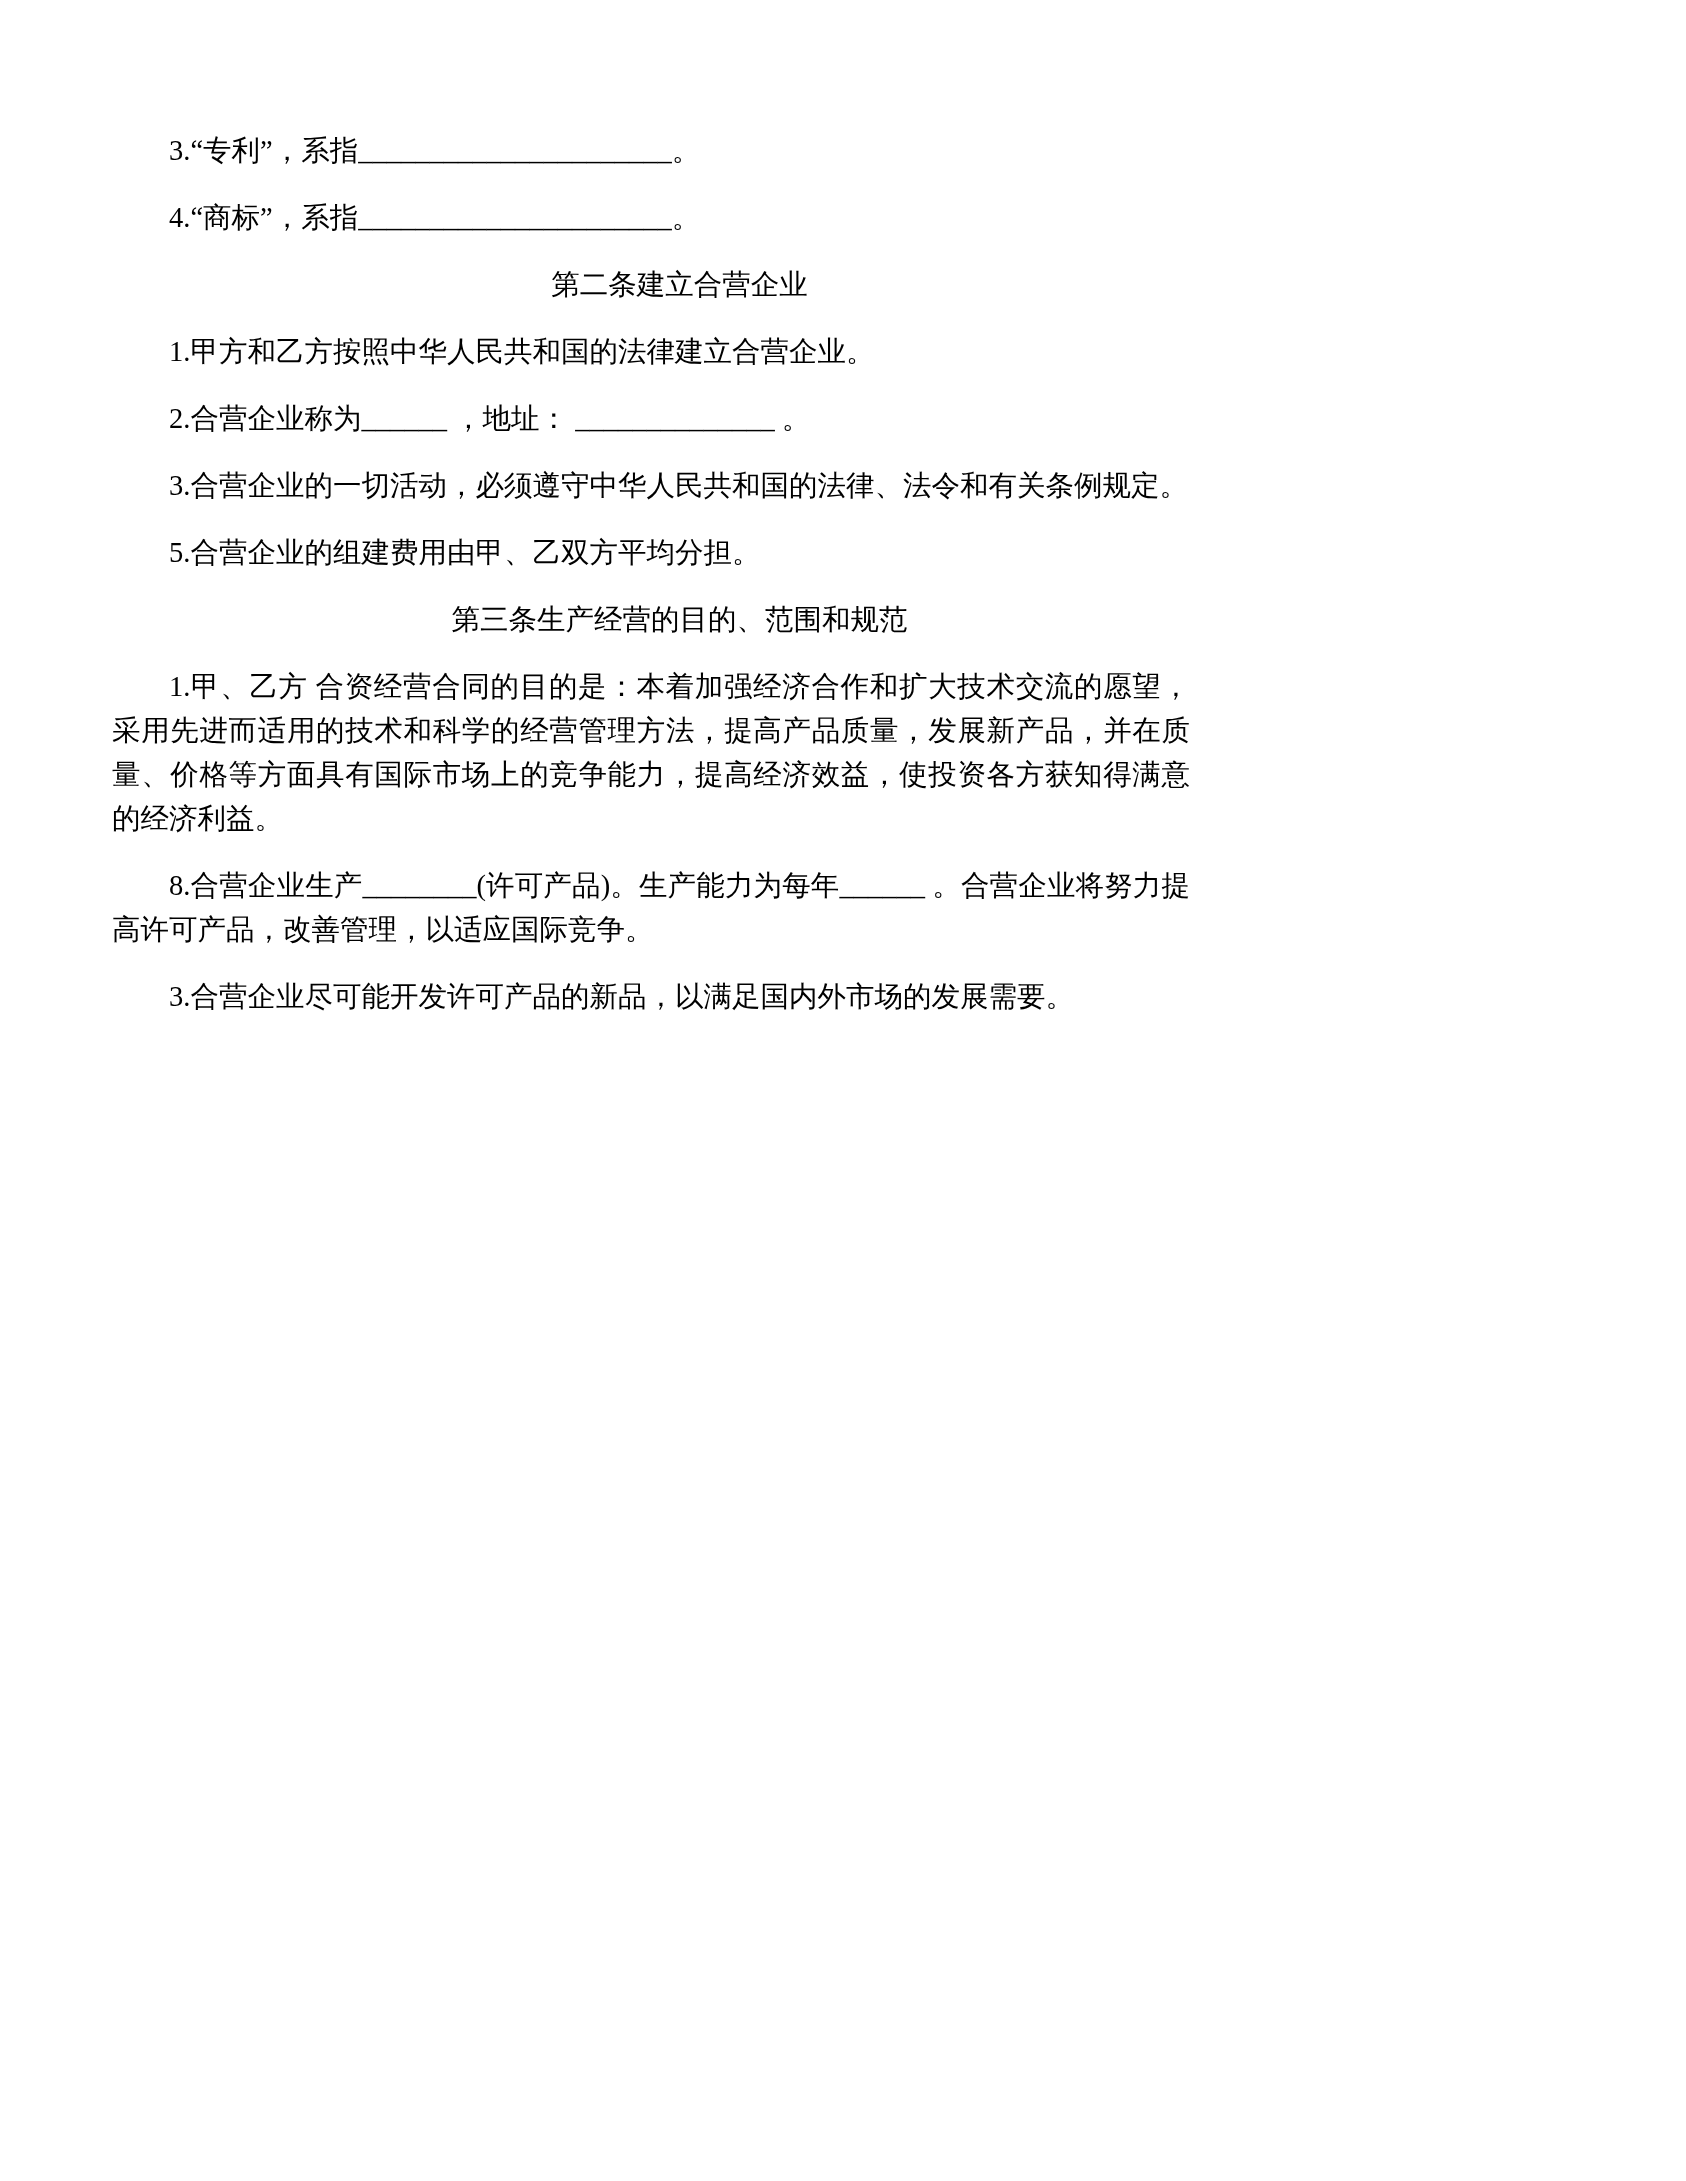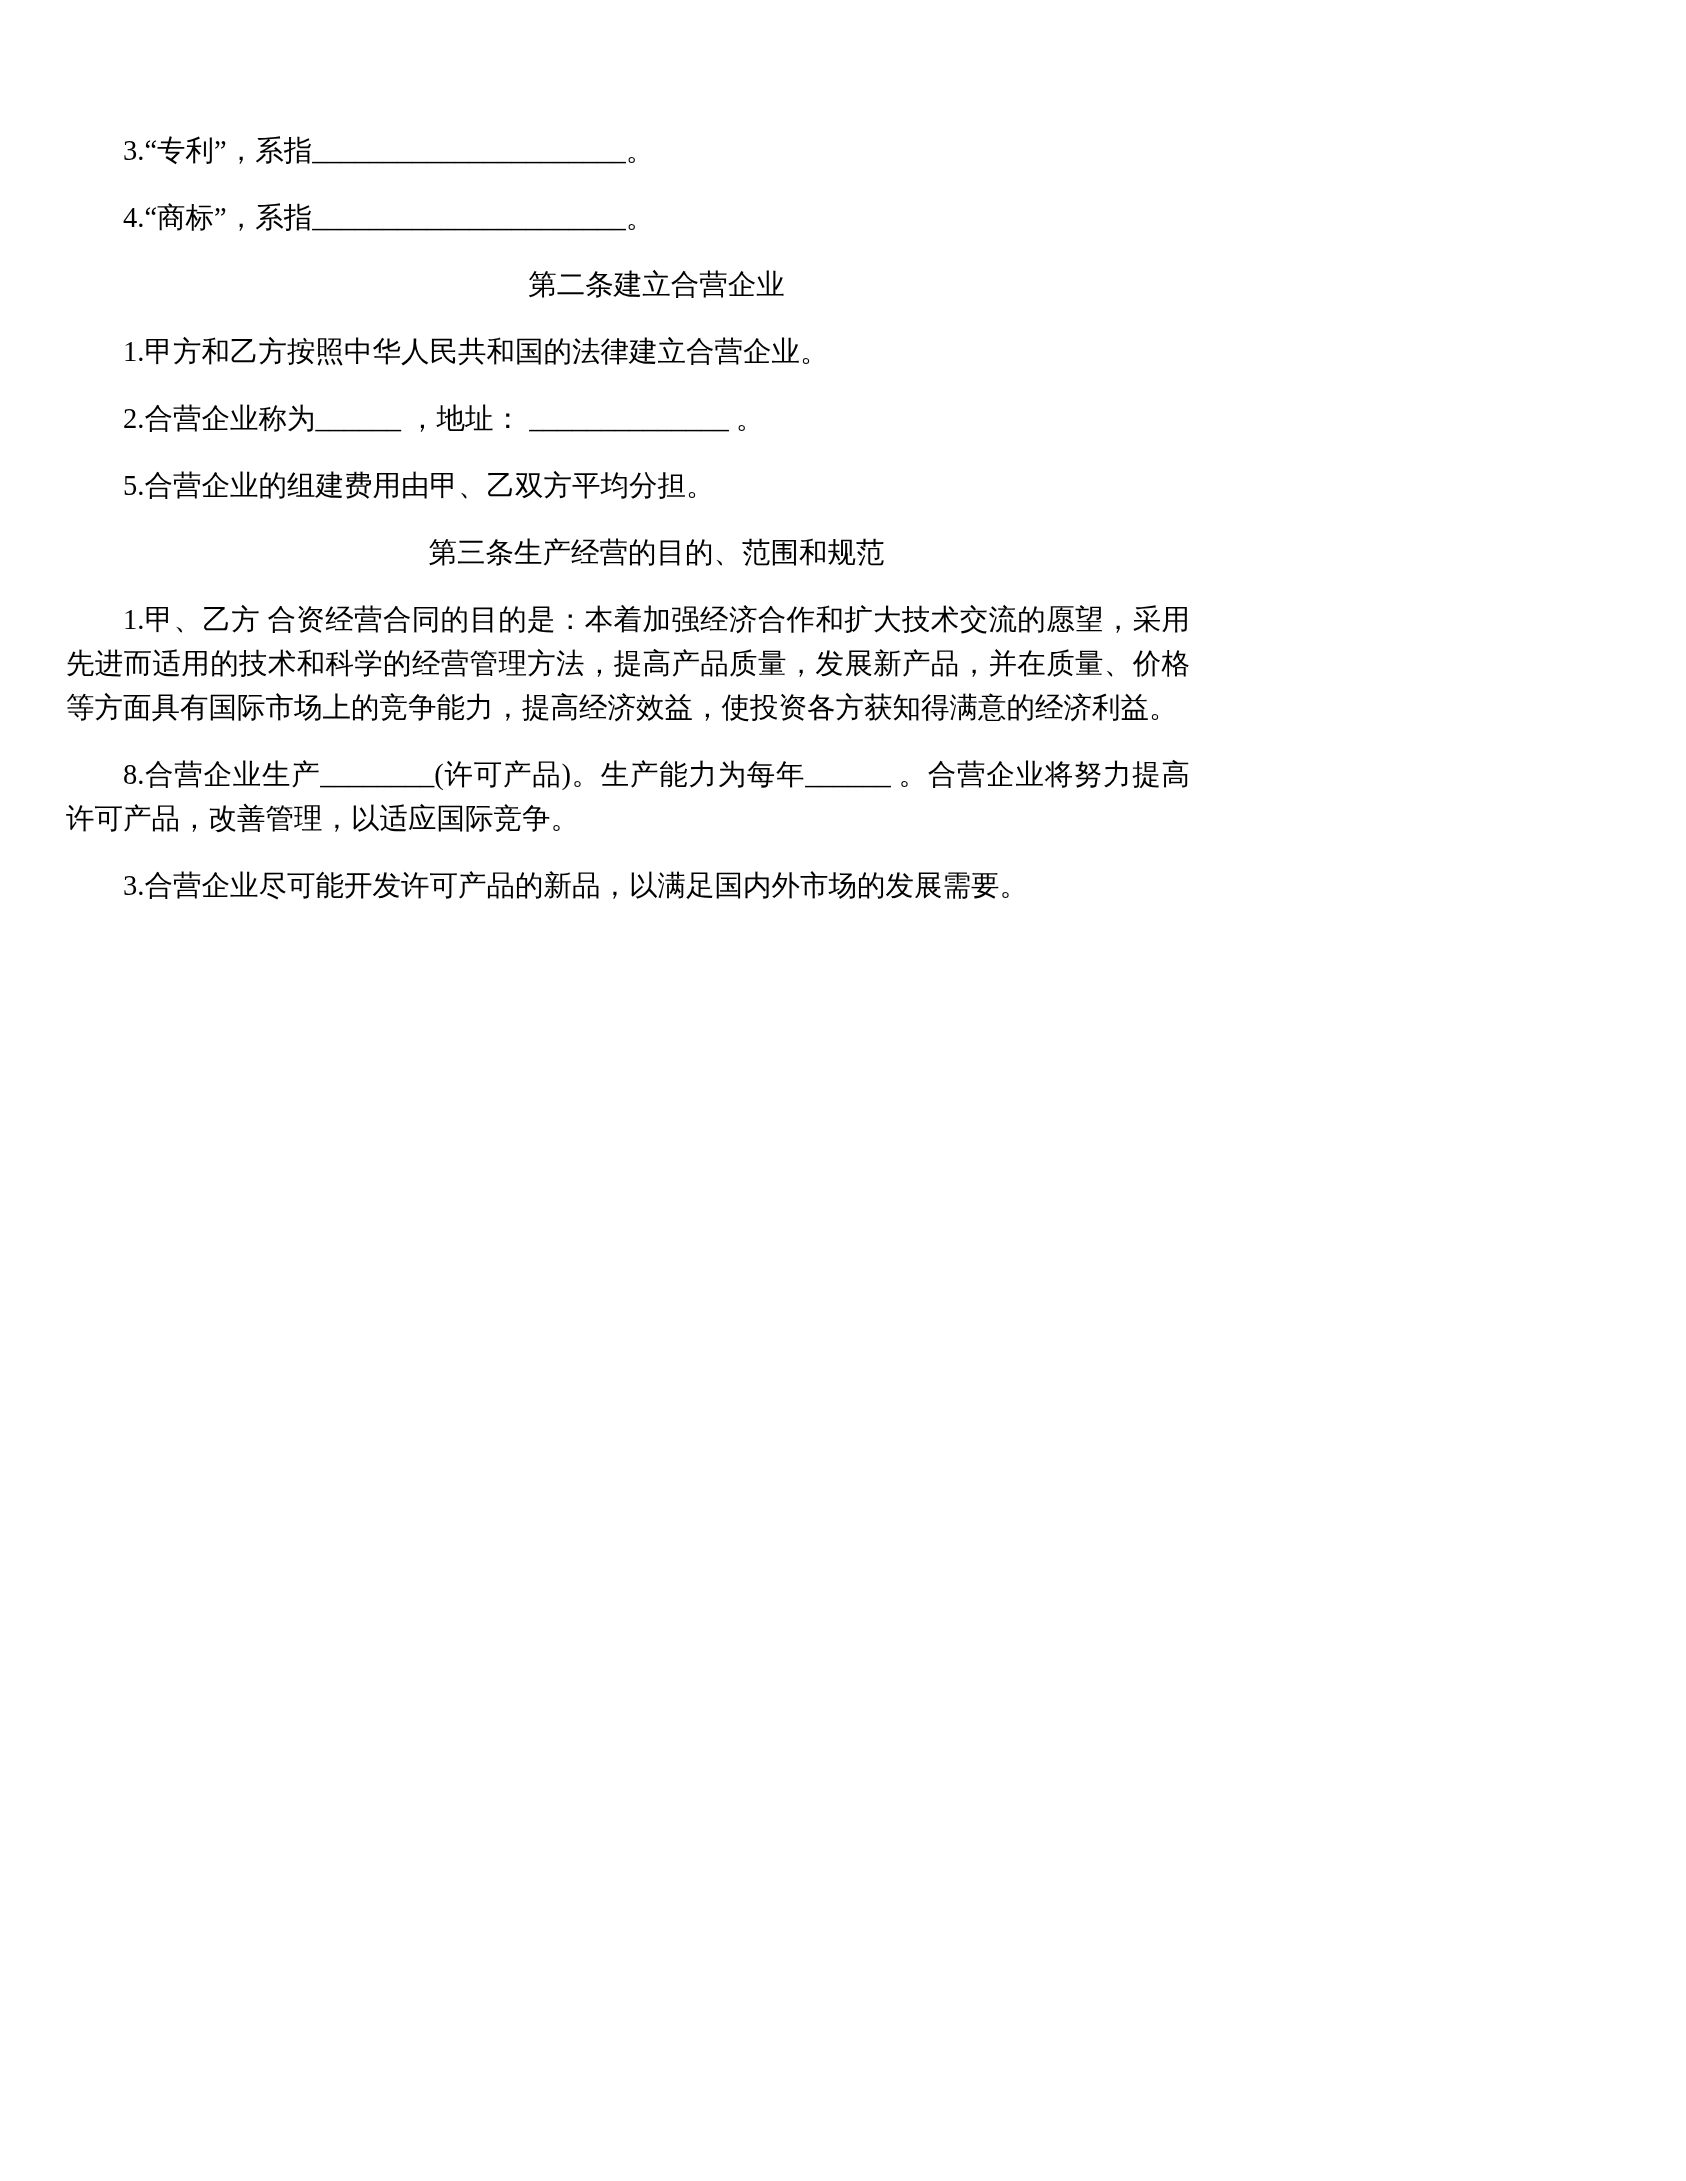--- a/index.html
+++ b/index.html
@@ -7,21 +7,21 @@
     padding: 0;
     background: #ffffff;
   }
   .page {
     position: relative;
     width: 1686px;
     height: 2182px;
     margin: 0 auto;
     background: #ffffff;
     box-sizing: border-box;
-    padding: 129px 496px 0 66px;
+    padding: 129px 496px 0 112px;
     font-family: "Liberation Serif", "DejaVu Serif", serif;
     color: #000000;
     overflow: hidden;
   }
   .doc-paragraph {
     margin: 0 0 23px 0;
     font-size: 28.5px;
     line-height: 44px;
     text-indent: 2em;
     text-align: justify;
@@ -34,19 +34,20 @@
 </style>
 </head>
 <body>
 
 <div class="page">
   <p class="doc-paragraph">3.“专利”，系指______________________。</p>
   <p class="doc-paragraph">4.“商标”，系指______________________。</p>
   <p class="doc-paragraph heading">第二条建立合营企业</p>
   <p class="doc-paragraph">1.甲方和乙方按照中华人民共和国的法律建立合营企业。</p>
   <p class="doc-paragraph">2.合营企业称为______ ，地址： ______________ 。</p>
+  <p class="doc-paragraph">3.合营企业的一切活动，必须遵守中华人民共和国的法律、法令和有关条例规定。</p>
   <p class="doc-paragraph">5.合营企业的组建费用由甲、乙双方平均分担。</p>
   <p class="doc-paragraph heading">第三条生产经营的目的、范围和规范</p>
   <p class="doc-paragraph">1.甲、乙方 合资经营合同的目的是：本着加强经济合作和扩大技术交流的愿望，采用先进而适用的技术和科学的经营管理方法，提高产品质量，发展新产品，并在质量、价格等方面具有国际市场上的竞争能力，提高经济效益，使投资各方获知得满意的经济利益。</p>
   <p class="doc-paragraph">8.合营企业生产________(许可产品)。生产能力为每年______ 。合营企业将努力提高许可产品，改善管理，以适应国际竞争。</p>
   <p class="doc-paragraph">3.合营企业尽可能开发许可产品的新品，以满足国内外市场的发展需要。</p>
 </div>
 
 
 </body></html>

